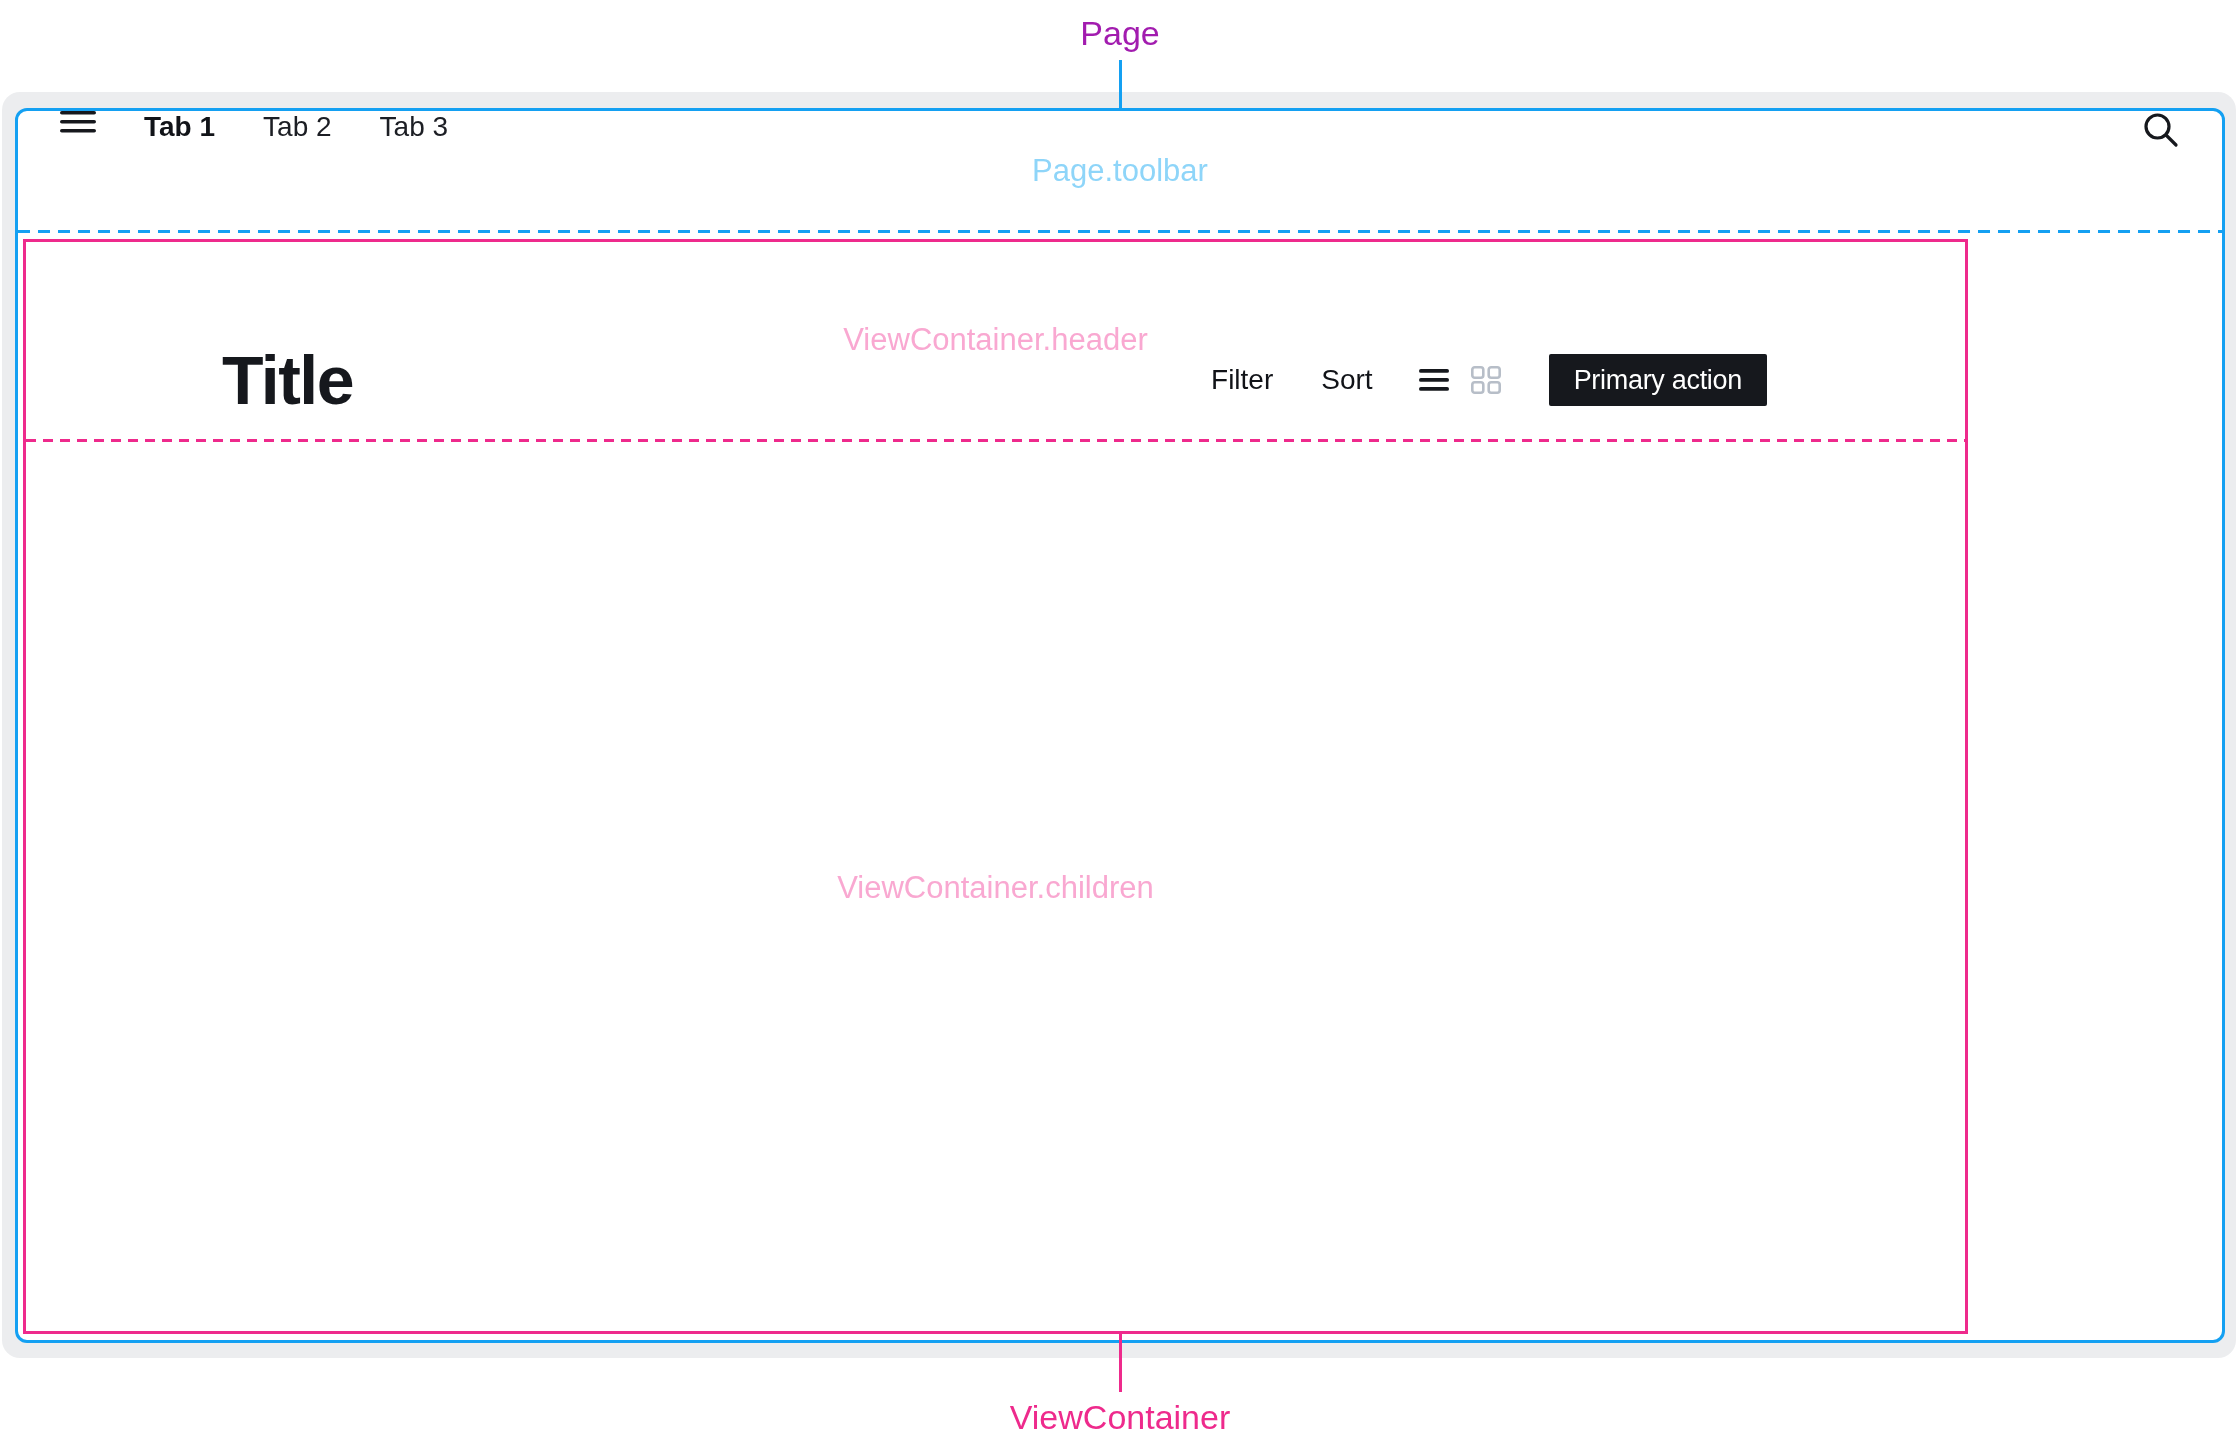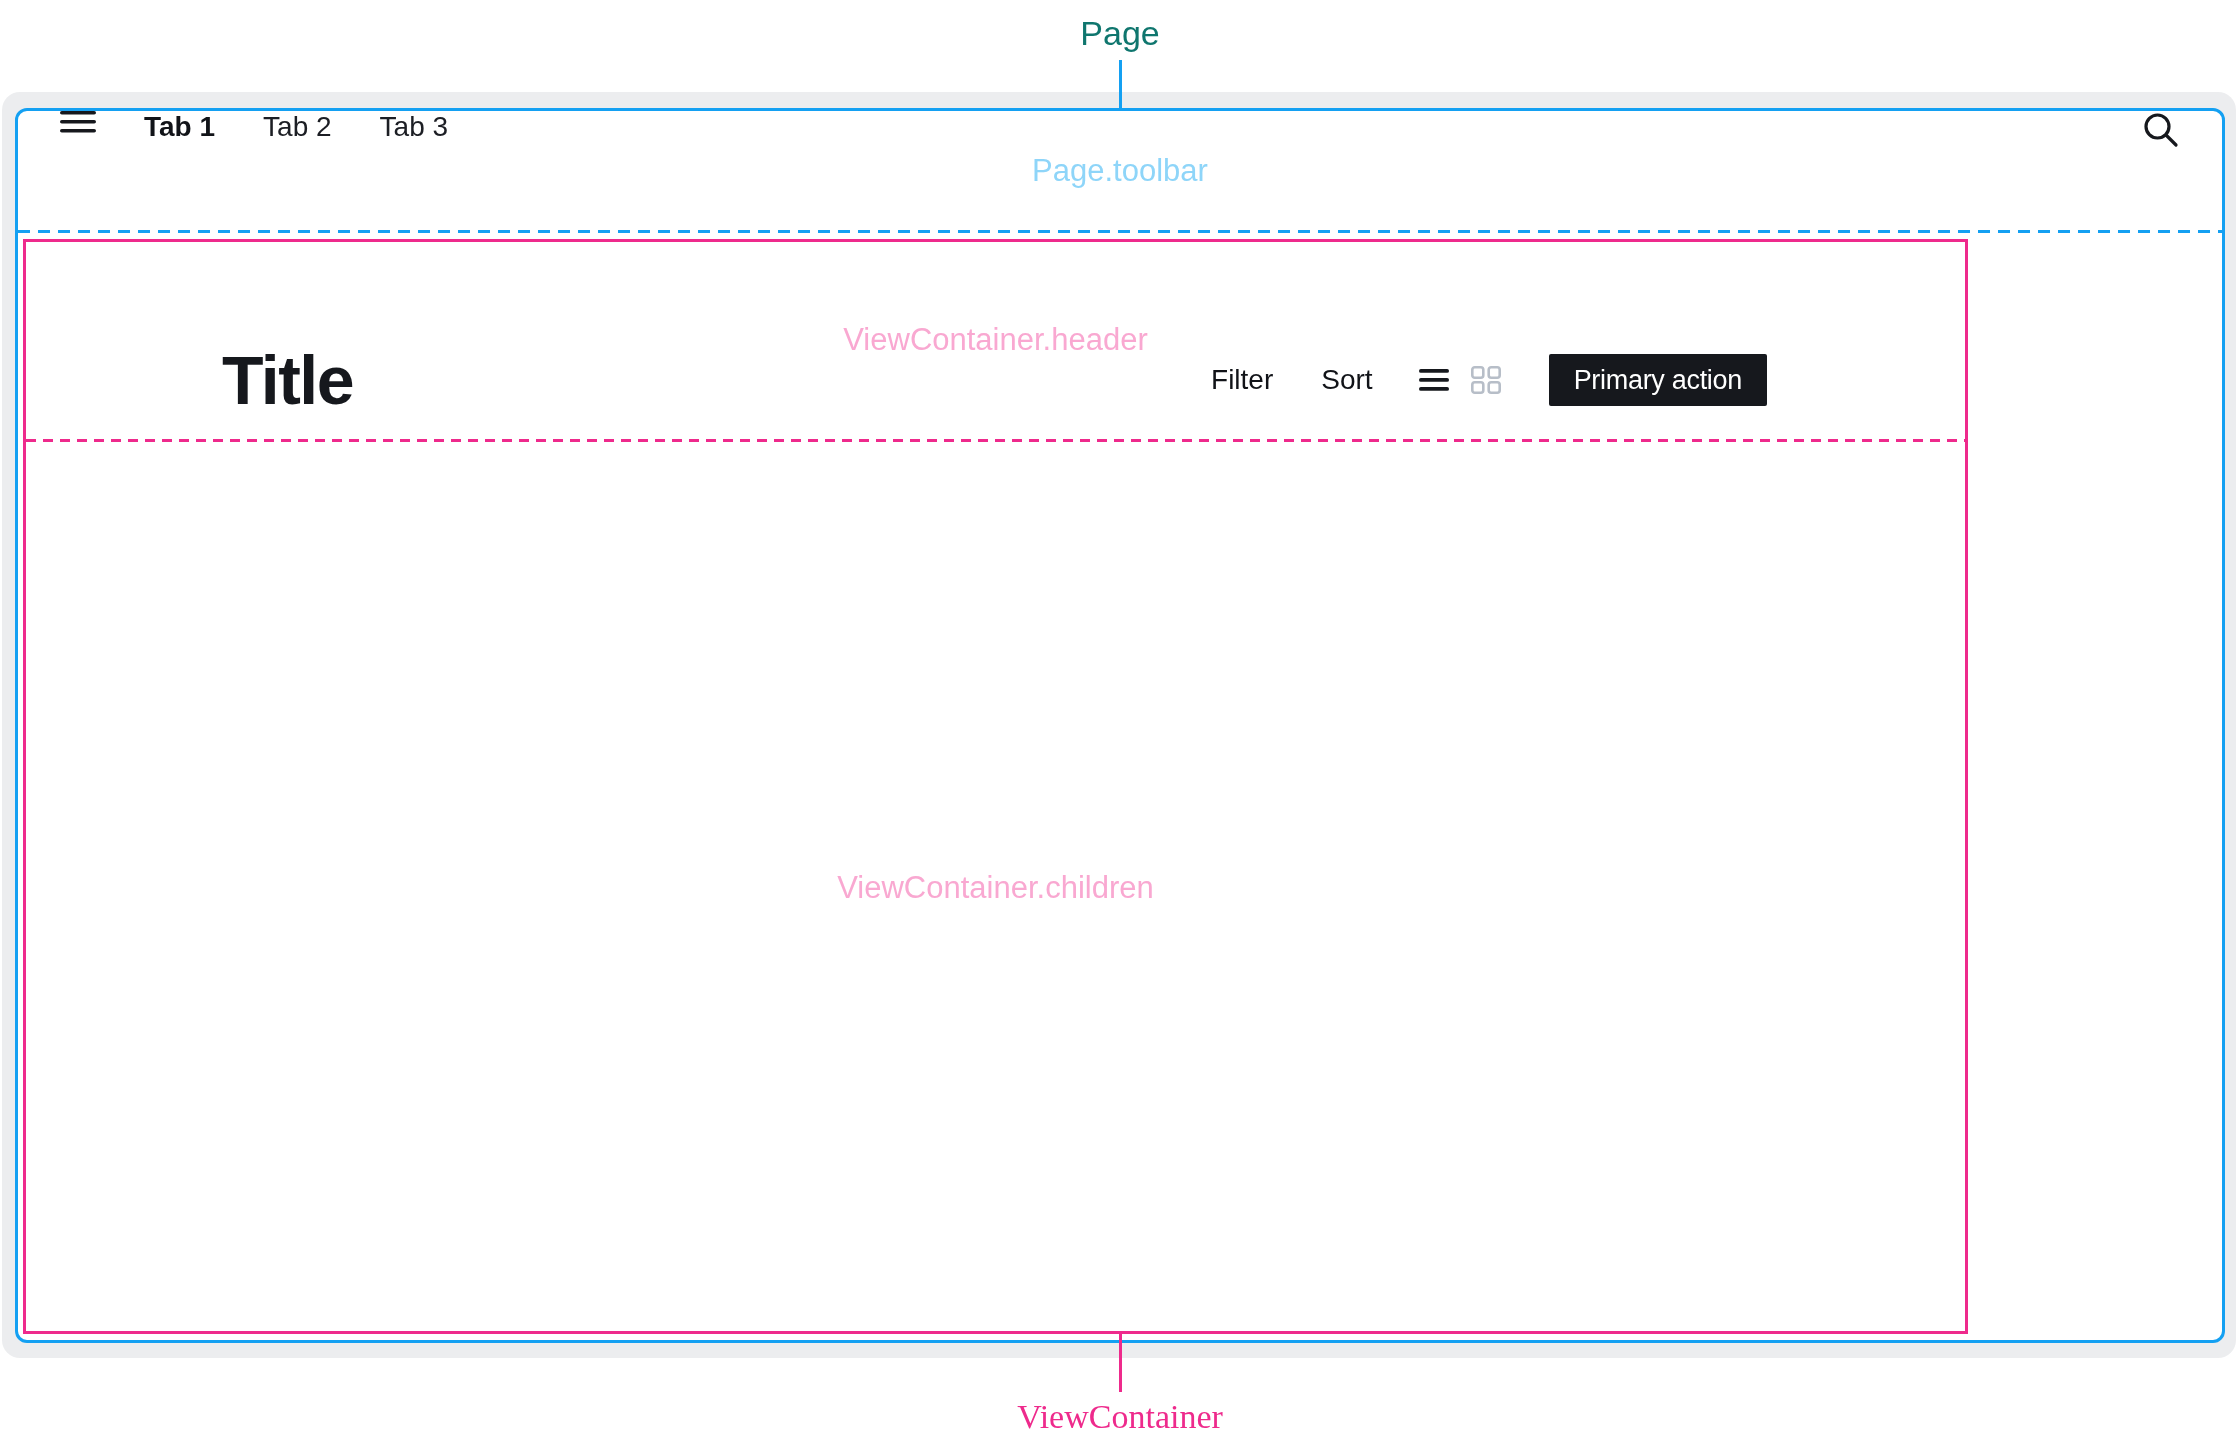--- a/index.html
+++ b/index.html
@@ -6,22 +6,22 @@
   html,body { width:2240px; height:1454px; background:#ffffff; }
   body {
     position:relative;
     font-family:"Liberation Sans","DejaVu Sans",sans-serif;
     color:#16181D;
     overflow:hidden;
   }
 
   
   .anno-label { position:absolute; left:50%; transform:translateX(-50%); font-size:34px; font-weight:500; white-space:nowrap; }
-  .anno-label.page-c { top:14px; color:#0f766e; }
-  .anno-label.vc-c   { top:1398px; color:#EE2A8C;font-family:Liberation Serif, serif; }
+  .anno-label.page-c { top:14px; color:#a21caf; }
+  .anno-label.vc-c   { top:1398px; color:#EE2A8C; }
   .anno-line { position:absolute; left:1119px; width:3px; z-index:6; }
   .anno-line.page-c { top:60px; height:49px; background:#14A0F2; }
   .anno-line.vc-c   { top:1334px; height:58px; background:#EE2A8C; }
 
   
   .stage { position:absolute; left:2px; top:92px; width:2234px; height:1266px; background:#ECEDEF; border-radius:18px; }
 
   
   .page-frame {
     position:absolute; left:15px; top:108px; width:2210px; height:1235px;

